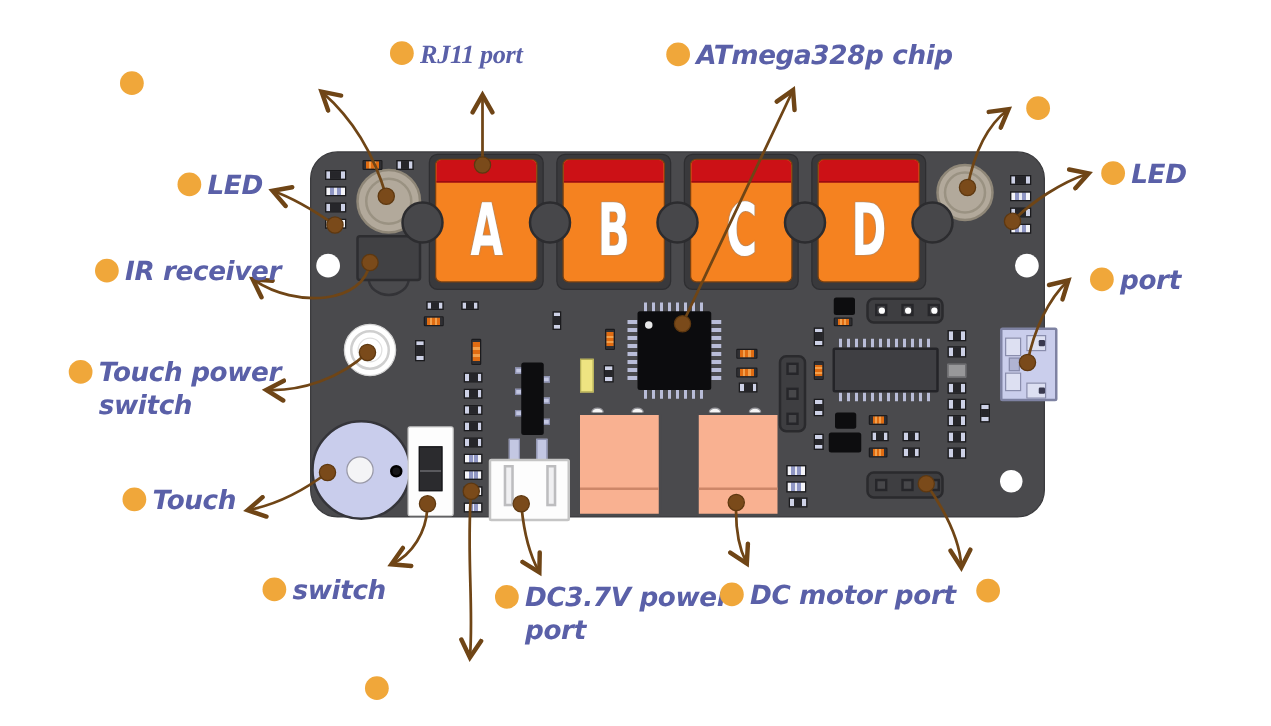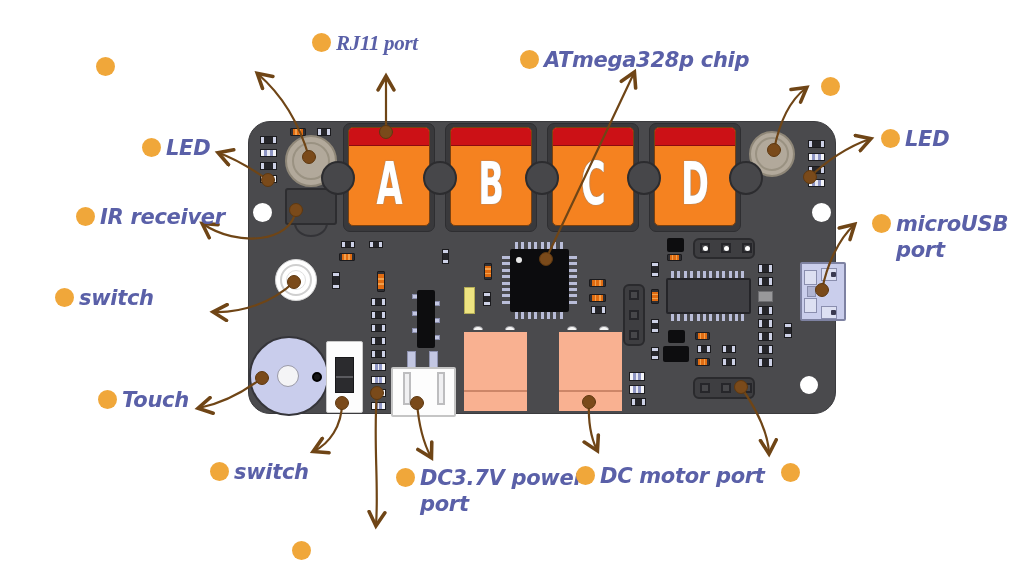--- a/index.html
+++ b/index.html
@@ -295,21 +295,21 @@
   <div id="labels">
       <div class="lbl" style="left: 96px; top: 54px;">
         <span class="dotb"></span>
       </div>
       <div class="lbl" style="left: 312px; top: 30px; font-family: Liberation Serif, serif;">
         <span class="dotb"></span>
         <div>
           <div>RJ11 port</div>
         </div>
       </div>
-      <div class="lbl" style="left: 520px; top: 31px; margin-top: 16px;">
+      <div class="lbl" style="left: 533px; top: 31px;">
         <span class="dotb"></span>
         <div>
           <div>ATmega328p chip</div>
         </div>
       </div>
       <div class="lbl" style="left: 821px; top: 74px;">
         <span class="dotb"></span>
       </div>
       <div class="lbl" style="left: 142px; top: 135px;">
         <span class="dotb"></span>
@@ -325,27 +325,27 @@
       </div>
       <div class="lbl" style="left: 76px; top: 204px;">
         <span class="dotb"></span>
         <div>
           <div>IR receiver</div>
         </div>
       </div>
       <div class="lbl" style="left: 872px; top: 211px;">
         <span class="dotb"></span>
         <div>
-          <div>microUSB</div>
           <div>port</div>
         </div>
       </div>
       <div class="lbl" style="left: 55px; top: 285px;">
         <span class="dotb"></span>
         <div>
+          <div>Touch power</div>
           <div>switch</div>
         </div>
       </div>
       <div class="lbl" style="left: 98px; top: 387px;">
         <span class="dotb"></span>
         <div>
           <div>Touch</div>
         </div>
       </div>
       <div class="lbl" style="left: 210px; top: 459px;">

